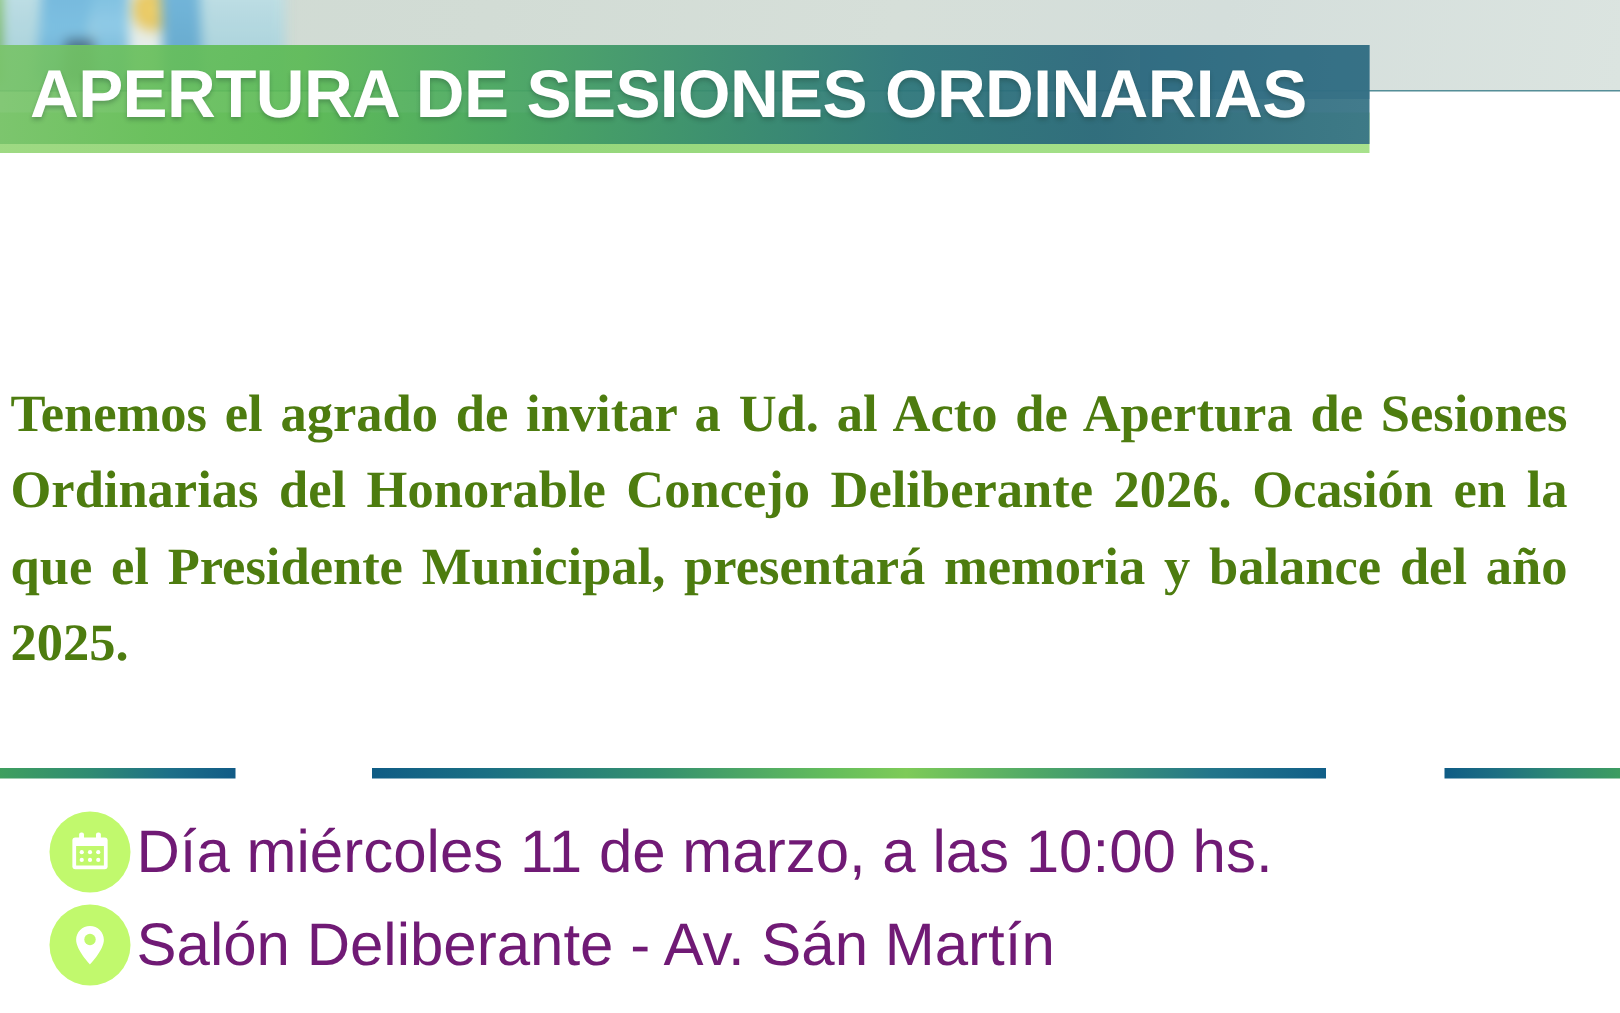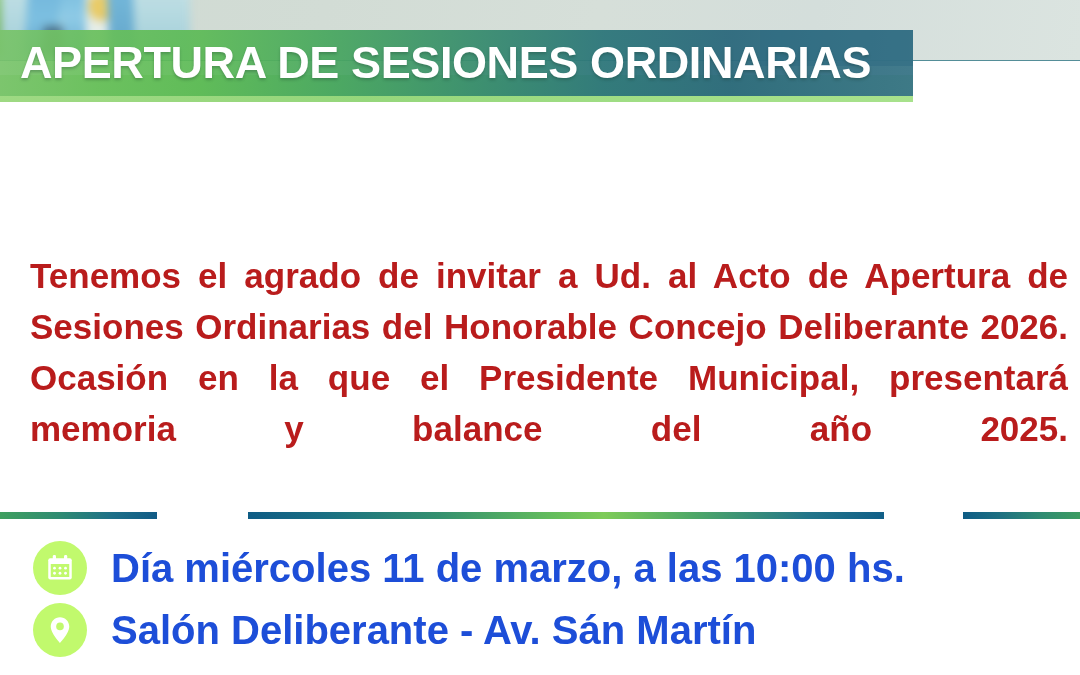--- a/index.html
+++ b/index.html
@@ -167,25 +167,25 @@
     background: linear-gradient(180deg, #5cc05a 0%, #46a85c 40%, #2f8563 78%, #27795f 100%);
     -webkit-background-clip: text;
     background-clip: text;
     color: transparent;
     -webkit-text-fill-color: transparent;
   }
 
   
   .body-text {
     position: absolute;
-    left: 30px;
+    left: 7px;
     top: 250px;
     width: 1038px;
-    color: #b91c1c;
-    font-family: Liberation Sans, sans-serif;
+    color: #4d7c0f;
+    font-family: Liberation Serif, serif;
     font-weight: 700;
     font-size: 35px;
     line-height: 51px;
     text-align: justify;
     text-align-last: justify;
     word-spacing: 0px;
   }
 
   
   .rule {
@@ -224,24 +224,24 @@
     border-radius: 50%;
     background: #c1f96d;
     display: flex;
     align-items: center;
     justify-content: center;
     flex: 0 0 auto;
   }
   .icon-circle svg { display: block; }
 
   .detail-text {
-    margin-left: 24px;
-    color: #1d4ed8;
+    margin-left: 4px;
+    color: #701a75;
     font-family: "Liberation Sans", sans-serif;
-    font-weight: 700;
+    font-weight: 400;
     font-size: 40px;
     line-height: 54px;
     white-space: nowrap;
   }
 </style>
 </head>
 <body>
 
 <div id="poster">
 

